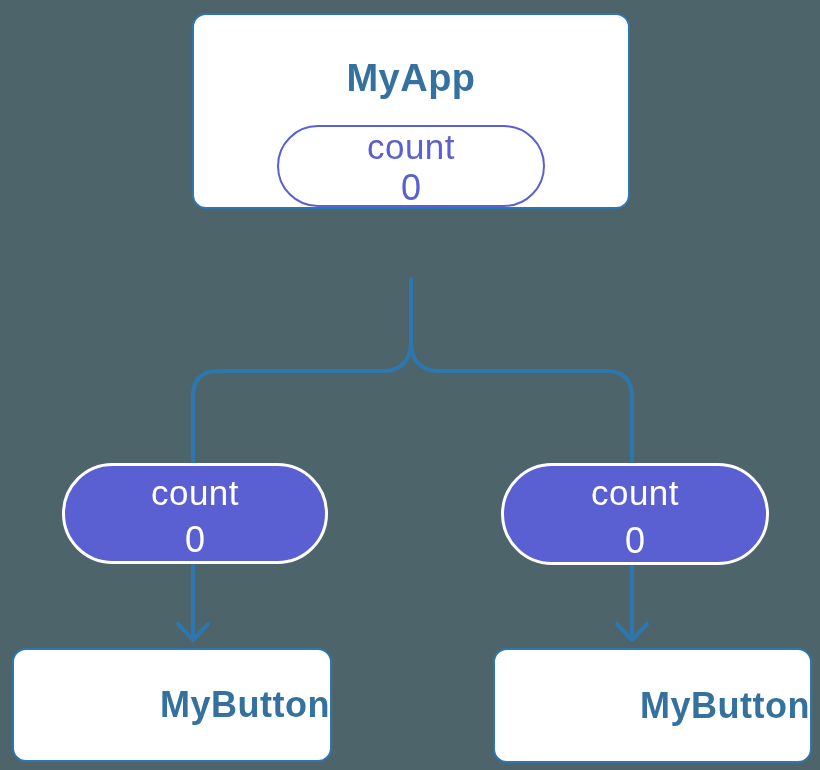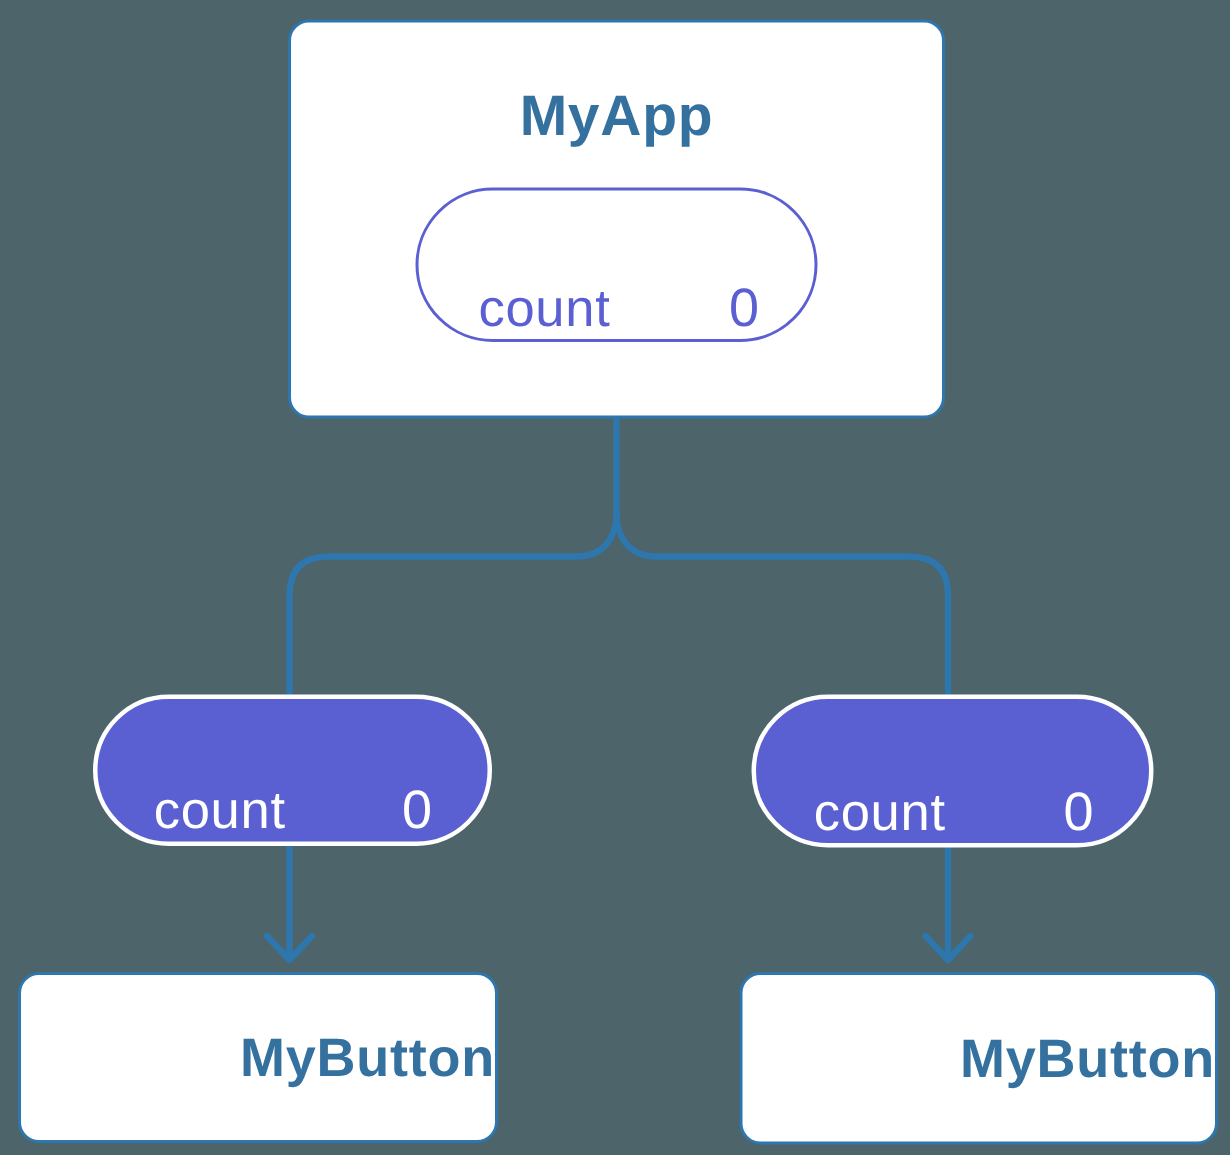--- a/index.html
+++ b/index.html
@@ -13,35 +13,36 @@
   .connector-svg{position:absolute;left:0;top:0;z-index:1;}
   .card{
     position:absolute;
     box-sizing:border-box;
     background:#ffffff;
     border:2.5px solid var(--line,#2e77ae);
     border-radius:14px;
     z-index:2;
   }
   .root-card{
-    left:192px;top:13px;width:438px;height:266px;
+    left:192px;top:13px;width:438px;height:196px;
     display:flex;flex-direction:column;align-items:center;
     padding-top:44px;
   }
   .card-title{
     font-size:38px;font-weight:700;letter-spacing:0.5px;
     color:var(--text,#35719f);
     line-height:1;
   }
   .pill{
     box-sizing:border-box;
-    display:flex;align-items:flex-end;
+    display:flex;align-items:center;
     border-radius:60px;
     overflow:hidden;
     z-index:2;
+    flex-direction:column;
   }
   .pill-outline{
     width:268px;height:103px;
     margin-top:28px;
     border:2.5px solid var(--purple,#5a5fd2);
     background:#ffffff;
     color:var(--purple,#5a5fd2);
   }
   .pill-outline .pill-divider{border-left:2.5px solid var(--purple,#5a5fd2);}
   .pill-filled{

